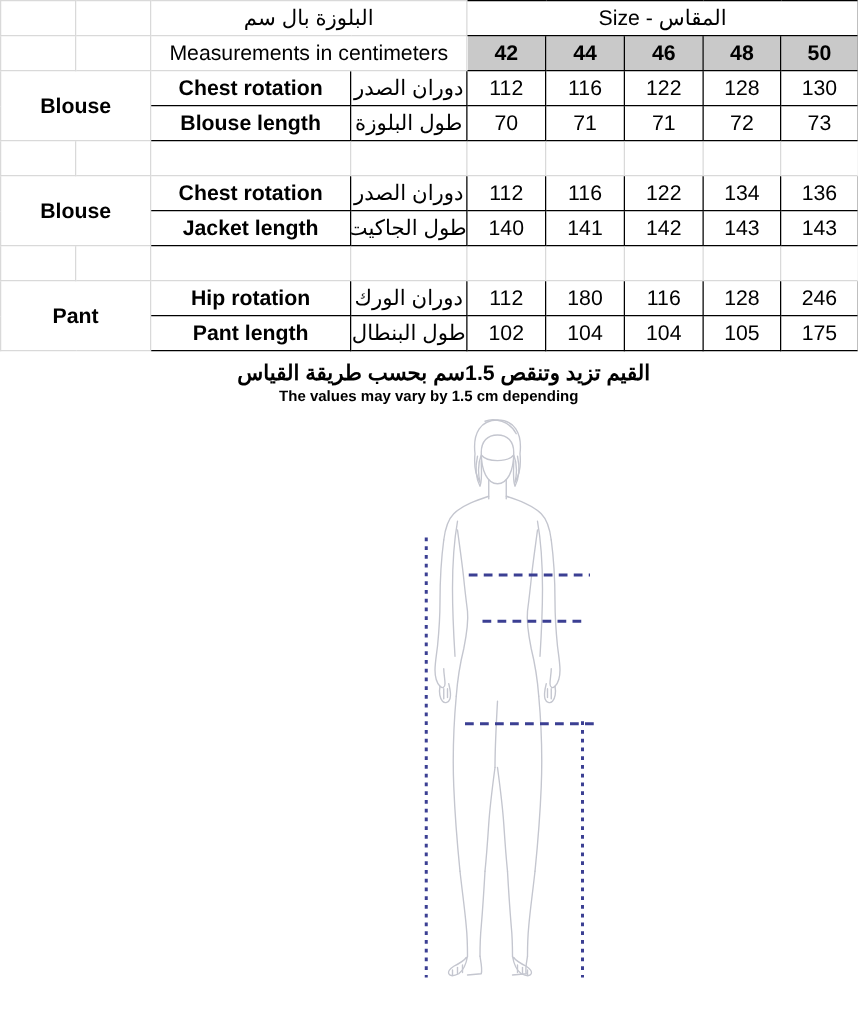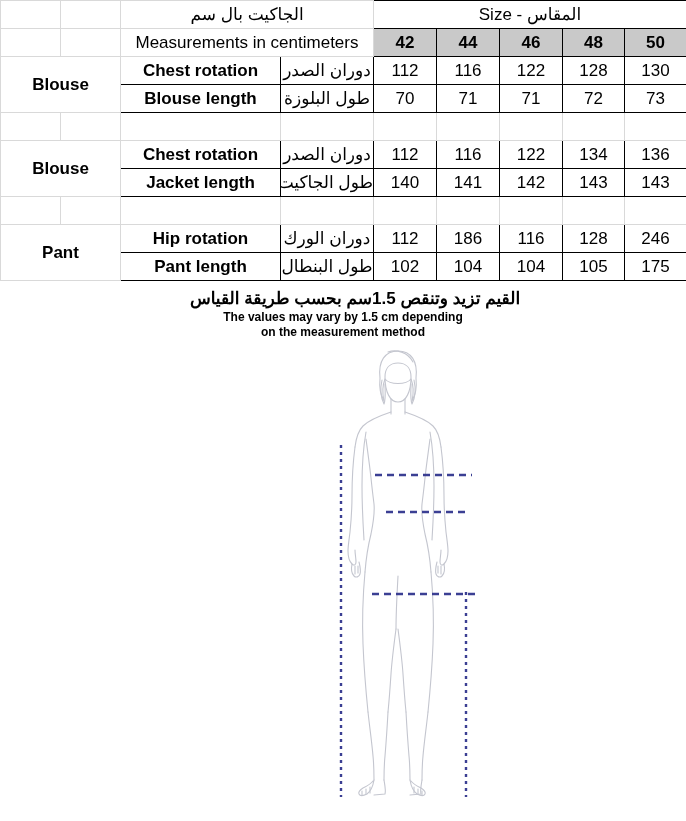--- a/index.html
+++ b/index.html
@@ -125,21 +125,21 @@
     <col style="width:63px">
     <col style="width:63px">
     <col style="width:62px">
     <col style="width:62px">
   </colgroup>
   <tbody>
 
     <tr>
       <td class="noborder"></td>
       <td class="noborder"></td>
-      <td class="title-ar" colspan="2">الجاكيت بال سم</td>
+      <td class="title-ar" colspan="2">البلوزة بال سم</td>
       <td class="bx size-top" colspan="5">المقاس - Size</td>
     </tr>
 
     <tr>
       <td class="noborder"></td>
       <td class="noborder"></td>
       <td class="title-en" colspan="2">Measurements in centimeters</td>
       <td class="bx hdr-gray">42</td>
       <td class="bx hdr-gray">44</td>
       <td class="bx hdr-gray">46</td>
@@ -209,42 +209,41 @@
       <td class="noborder"></td>
       <td class="noborder"></td>
       <td class="noborder"></td>
     </tr>
 
     <tr>
       <td class="cat" colspan="2" rowspan="2">Pant</td>
       <td class="bx en-label">Hip rotation</td>
       <td class="bx ar-label">دوران الورك</td>
       <td class="bx num">112</td>
-      <td class="bx num">186</td>
+      <td class="bx num">180</td>
       <td class="bx num">116</td>
       <td class="bx num">128</td>
       <td class="bx num">246</td>
     </tr>
     <tr>
       <td class="bx en-label">Pant length</td>
       <td class="bx ar-label">طول البنطال</td>
       <td class="bx num">102</td>
       <td class="bx num">104</td>
       <td class="bx num">104</td>
       <td class="bx num">105</td>
       <td class="bx num">175</td>
     </tr>
 
   </tbody>
 </table>
 
 <div id="note">
   <div class="note-ar">القيم تزيد وتنقص 1.5سم بحسب طريقة القياس</div>
   <div class="note-en">The values may vary by 1.5 cm depending</div>
-  <div class="note-en">on the measurement method</div>
 </div>
 
 <div id="figure-area">
 
   <svg id="body-svg" width="160" height="460" viewBox="0 0 160 460">
     <g fill="none" stroke="#c4c6cf" stroke-width="1.1" stroke-linejoin="round" stroke-linecap="round">
 
       <path d="M62 34 C60 17 67 7 80 7 C93 7 100 17 98 34
                C99 44 97 52 94 57 C96 48 95 40 93 35
                C88 41 72 41 67 35 C65 40 64 48 66 57

